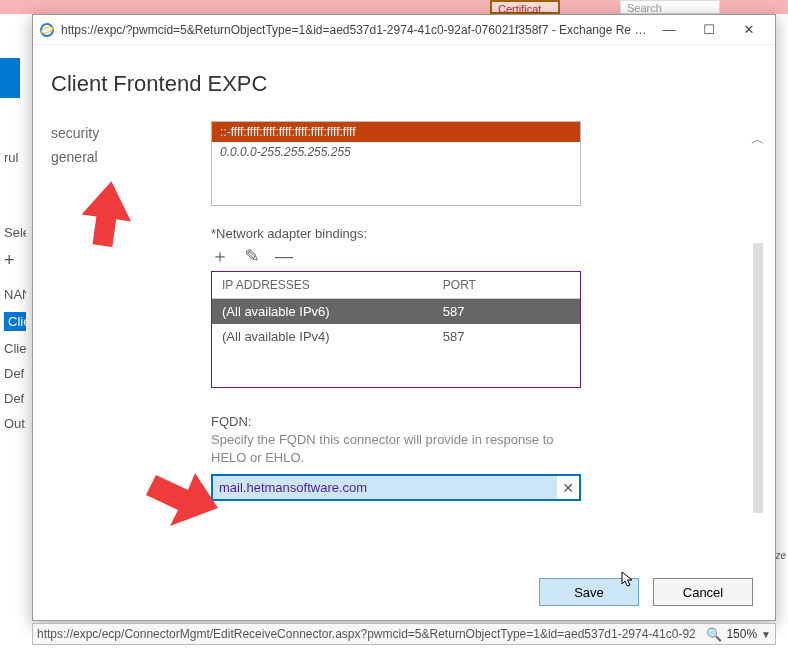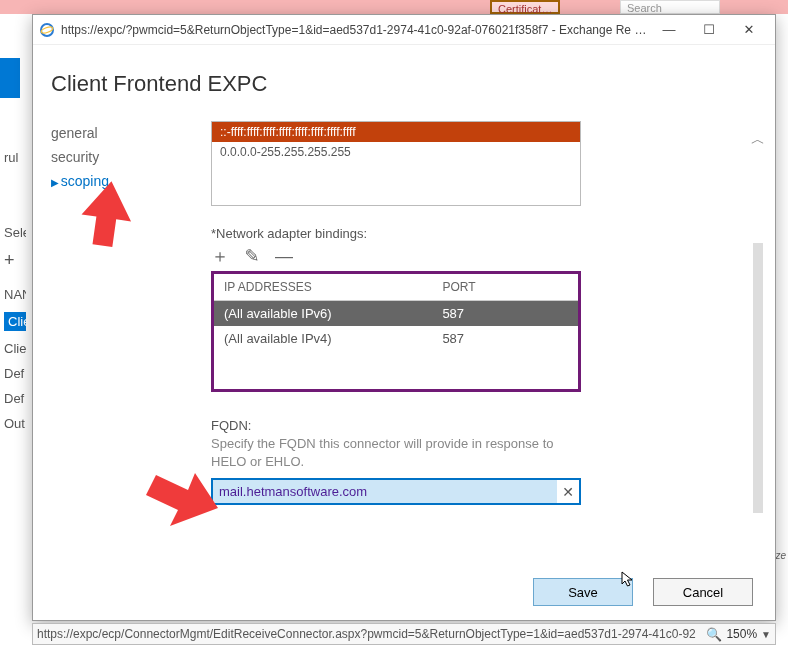--- a/index.html
+++ b/index.html
@@ -26,48 +26,48 @@
     .body-cols { display: flex; height: calc(100% - 80px); }
     .sidenav { width: 160px; flex-shrink: 0; }
     .sidenav div { padding: 4px 0; font-size: 14px; color: #666; cursor: pointer; }
     .sidenav .active { color: #0072c6; }
     .sidenav .active .caret { font-size: 10px; margin-right: 2px; }
     
     .form-area { flex: 1; max-width: 370px; }
     
     .listbox { border: 1px solid #bbb; height: 85px; background: #fff; position: relative; overflow: hidden; }
     .listbox .row-sel { background: #c2410c; color: #fff; padding: 3px 8px; font-size: 12px; white-space: nowrap; overflow: hidden; }
-    .listbox .row { padding: 3px 8px; font-size: 12px; color: #555; }
+    .listbox .row { padding: 3px 8px; font-size: 12px; color: #555; font-style: italic; }
     
     .label-strong { font-size: 13px; color: #555; margin-top: 20px; }
     .helptext { font-size: 13px; color: #888; line-height: 1.35; margin: 2px 0 8px 0; }
     
     .toolbar { display: flex; gap: 14px; margin: 6px 0; }
     .toolbar span { font-size: 18px; color: #666; cursor: pointer; width: 18px; text-align: center; line-height: 1; }
     
-    .grid { border: 3px solid #701a75; }
+    .grid { border: 1px solid #701a75; }
     .grid-head { display: flex; background: #fff; border-bottom: 1px solid #ccc; }
     .grid-head div { padding: 6px 10px; font-size: 12px; color: #666; }
     .grid-body .grow { display: flex; }
     .grid-body .grow div { padding: 5px 10px; font-size: 13px; }
     .grid-body .grow.sel { background: #666; color: #fff; }
     .grid-body .grow.nrm { color: #555; }
     .col-ip { width: 60%; }
     .col-port { width: 40%; }
     .grid .spacer { height: 38px; }
     
     .fqdn-input-wrap { position: relative; border: 2px solid #0072c6; display: flex; align-items: center; background: #fff; }
     .fqdn-input { flex: 1; border: none; padding: 4px 6px; font-size: 13px; outline: none; background: #cde6f7; color: #4c1d95; }
     .fqdn-clear { width: 22px; text-align: center; cursor: pointer; color: #555; font-size: 14px; }
     
     .scroll-stub { position: absolute; right: 8px; top: 110px; width: 18px; height: 30px; display: flex; align-items: center; justify-content: center; color: #888; font-size: 14px; }
     .scroll-track { position: absolute; right: 12px; top: 228px; width: 10px; height: 270px; background: #ddd; }
     
     .footer-btns { position: absolute; right: 22px; bottom: 14px; display: flex; gap: 14px; }
-    .footer-btns button { width: 100px; height: 28px; border: 1px solid #888; background: #f5f5f5; font-size: 13px; cursor: pointer; margin-left: 6px; }
+    .footer-btns button { width: 100px; height: 28px; border: 1px solid #888; background: #f5f5f5; font-size: 13px; cursor: pointer; }
     .footer-btns .primary { background: #cde6f7; border-color: #6aa7cf; }
     
     .cursor { position: absolute; width: 14px; height: 18px; pointer-events: none; }
     
     .statusbar { position: absolute; left: 32px; right: 12px; bottom: 6px; height: 22px; border: 1px solid #bbb; background: #f7f7f7; display: flex; align-items: center; font-size: 12px; padding: 0 4px; }
     .statusbar .status-url { flex: 1; white-space: nowrap; overflow: hidden; color: #555; }
     .statusbar .zoom-ico { margin: 0 4px; color: #0072c6; font-size: 13px; }
     .statusbar .drop { margin-left: 4px; color: #555; font-size: 10px; }
     
     .right-char { position: absolute; right: 2px; top: 550px; font-size: 10px; color: #666; font-style: italic; }
@@ -106,23 +106,22 @@
     <div class="winbtn">—</div>
     <div class="winbtn">☐</div>
     <div class="winbtn">✕</div>
   </div>
 
   <div class="content">
     <div class="page-title">Client Frontend EXPC</div>
 
     <div class="body-cols">
       <div class="sidenav">
+        <div>security</div>
         <div>general</div>
-        <div>security</div>
-        <div class="active"><span class="caret">▶</span><span>scoping</span></div>
       </div>
 
       <div class="form-area">
 
         <div class="listbox">
           <div class="row-sel">::-ffff:ffff:ffff:ffff:ffff:ffff:ffff:ffff</div>
           <div class="row">0.0.0.0-255.255.255.255</div>
         </div>
 
         <div class="label-strong">*Network adapter bindings:</div>

